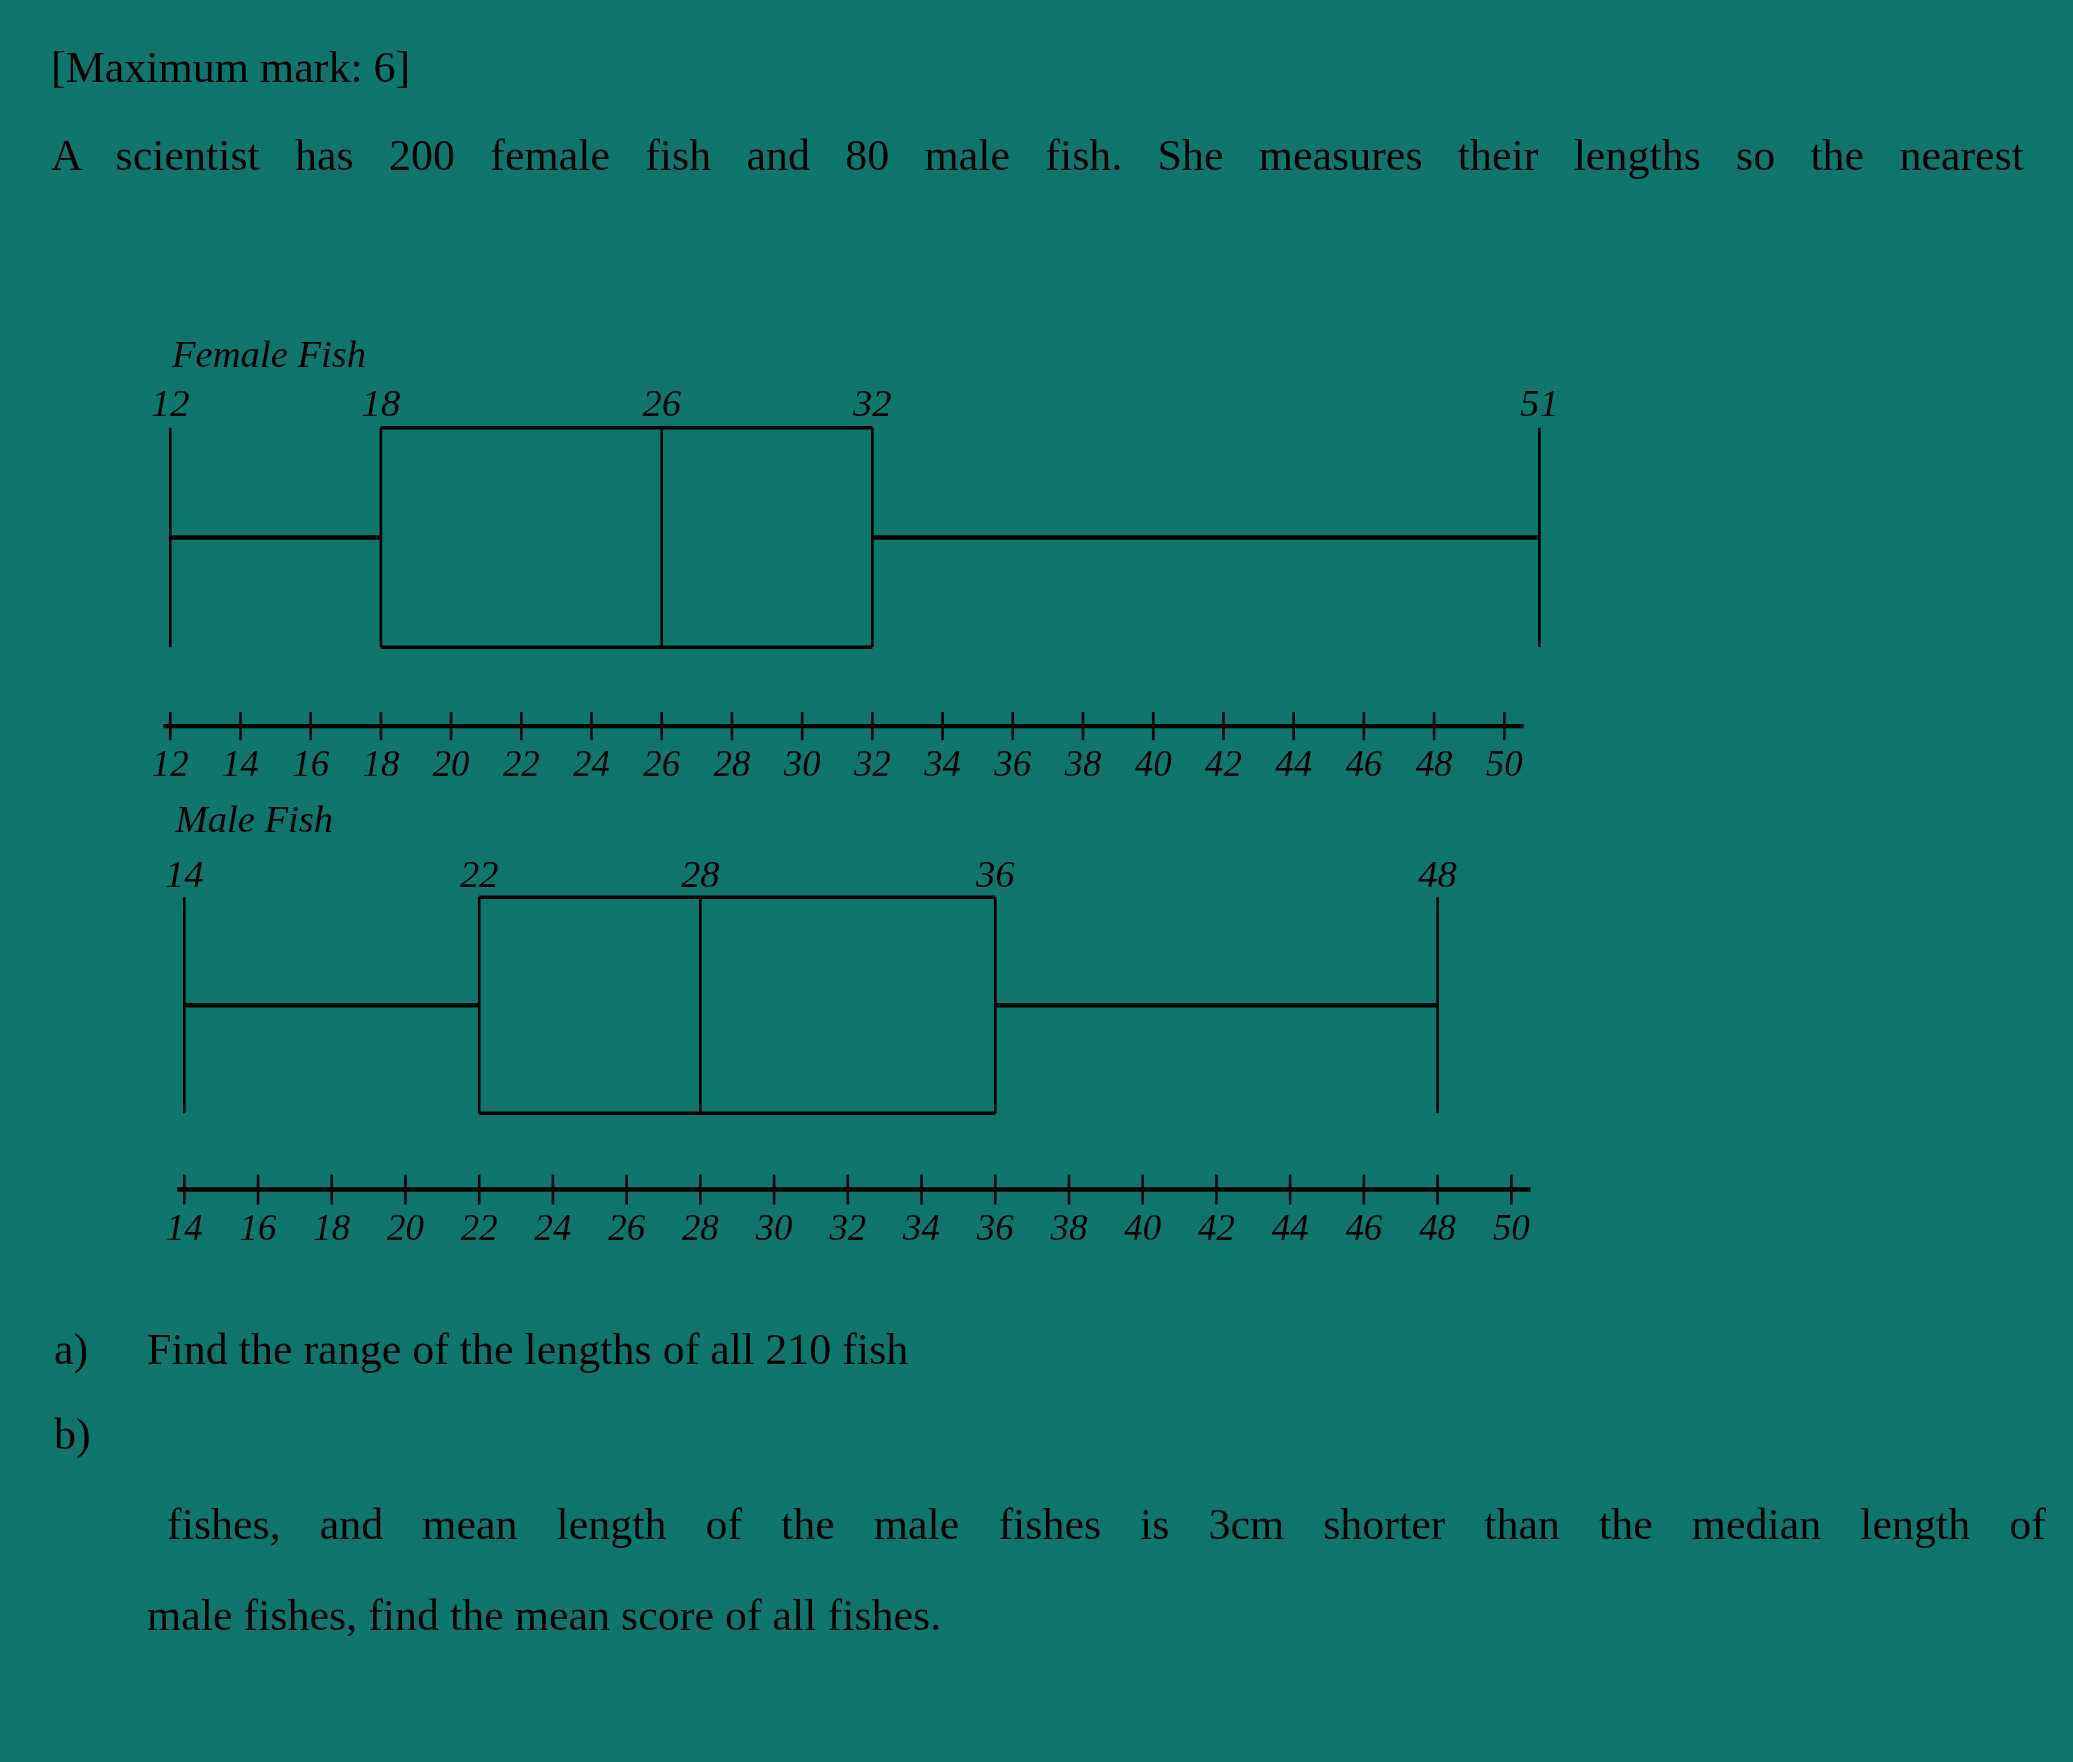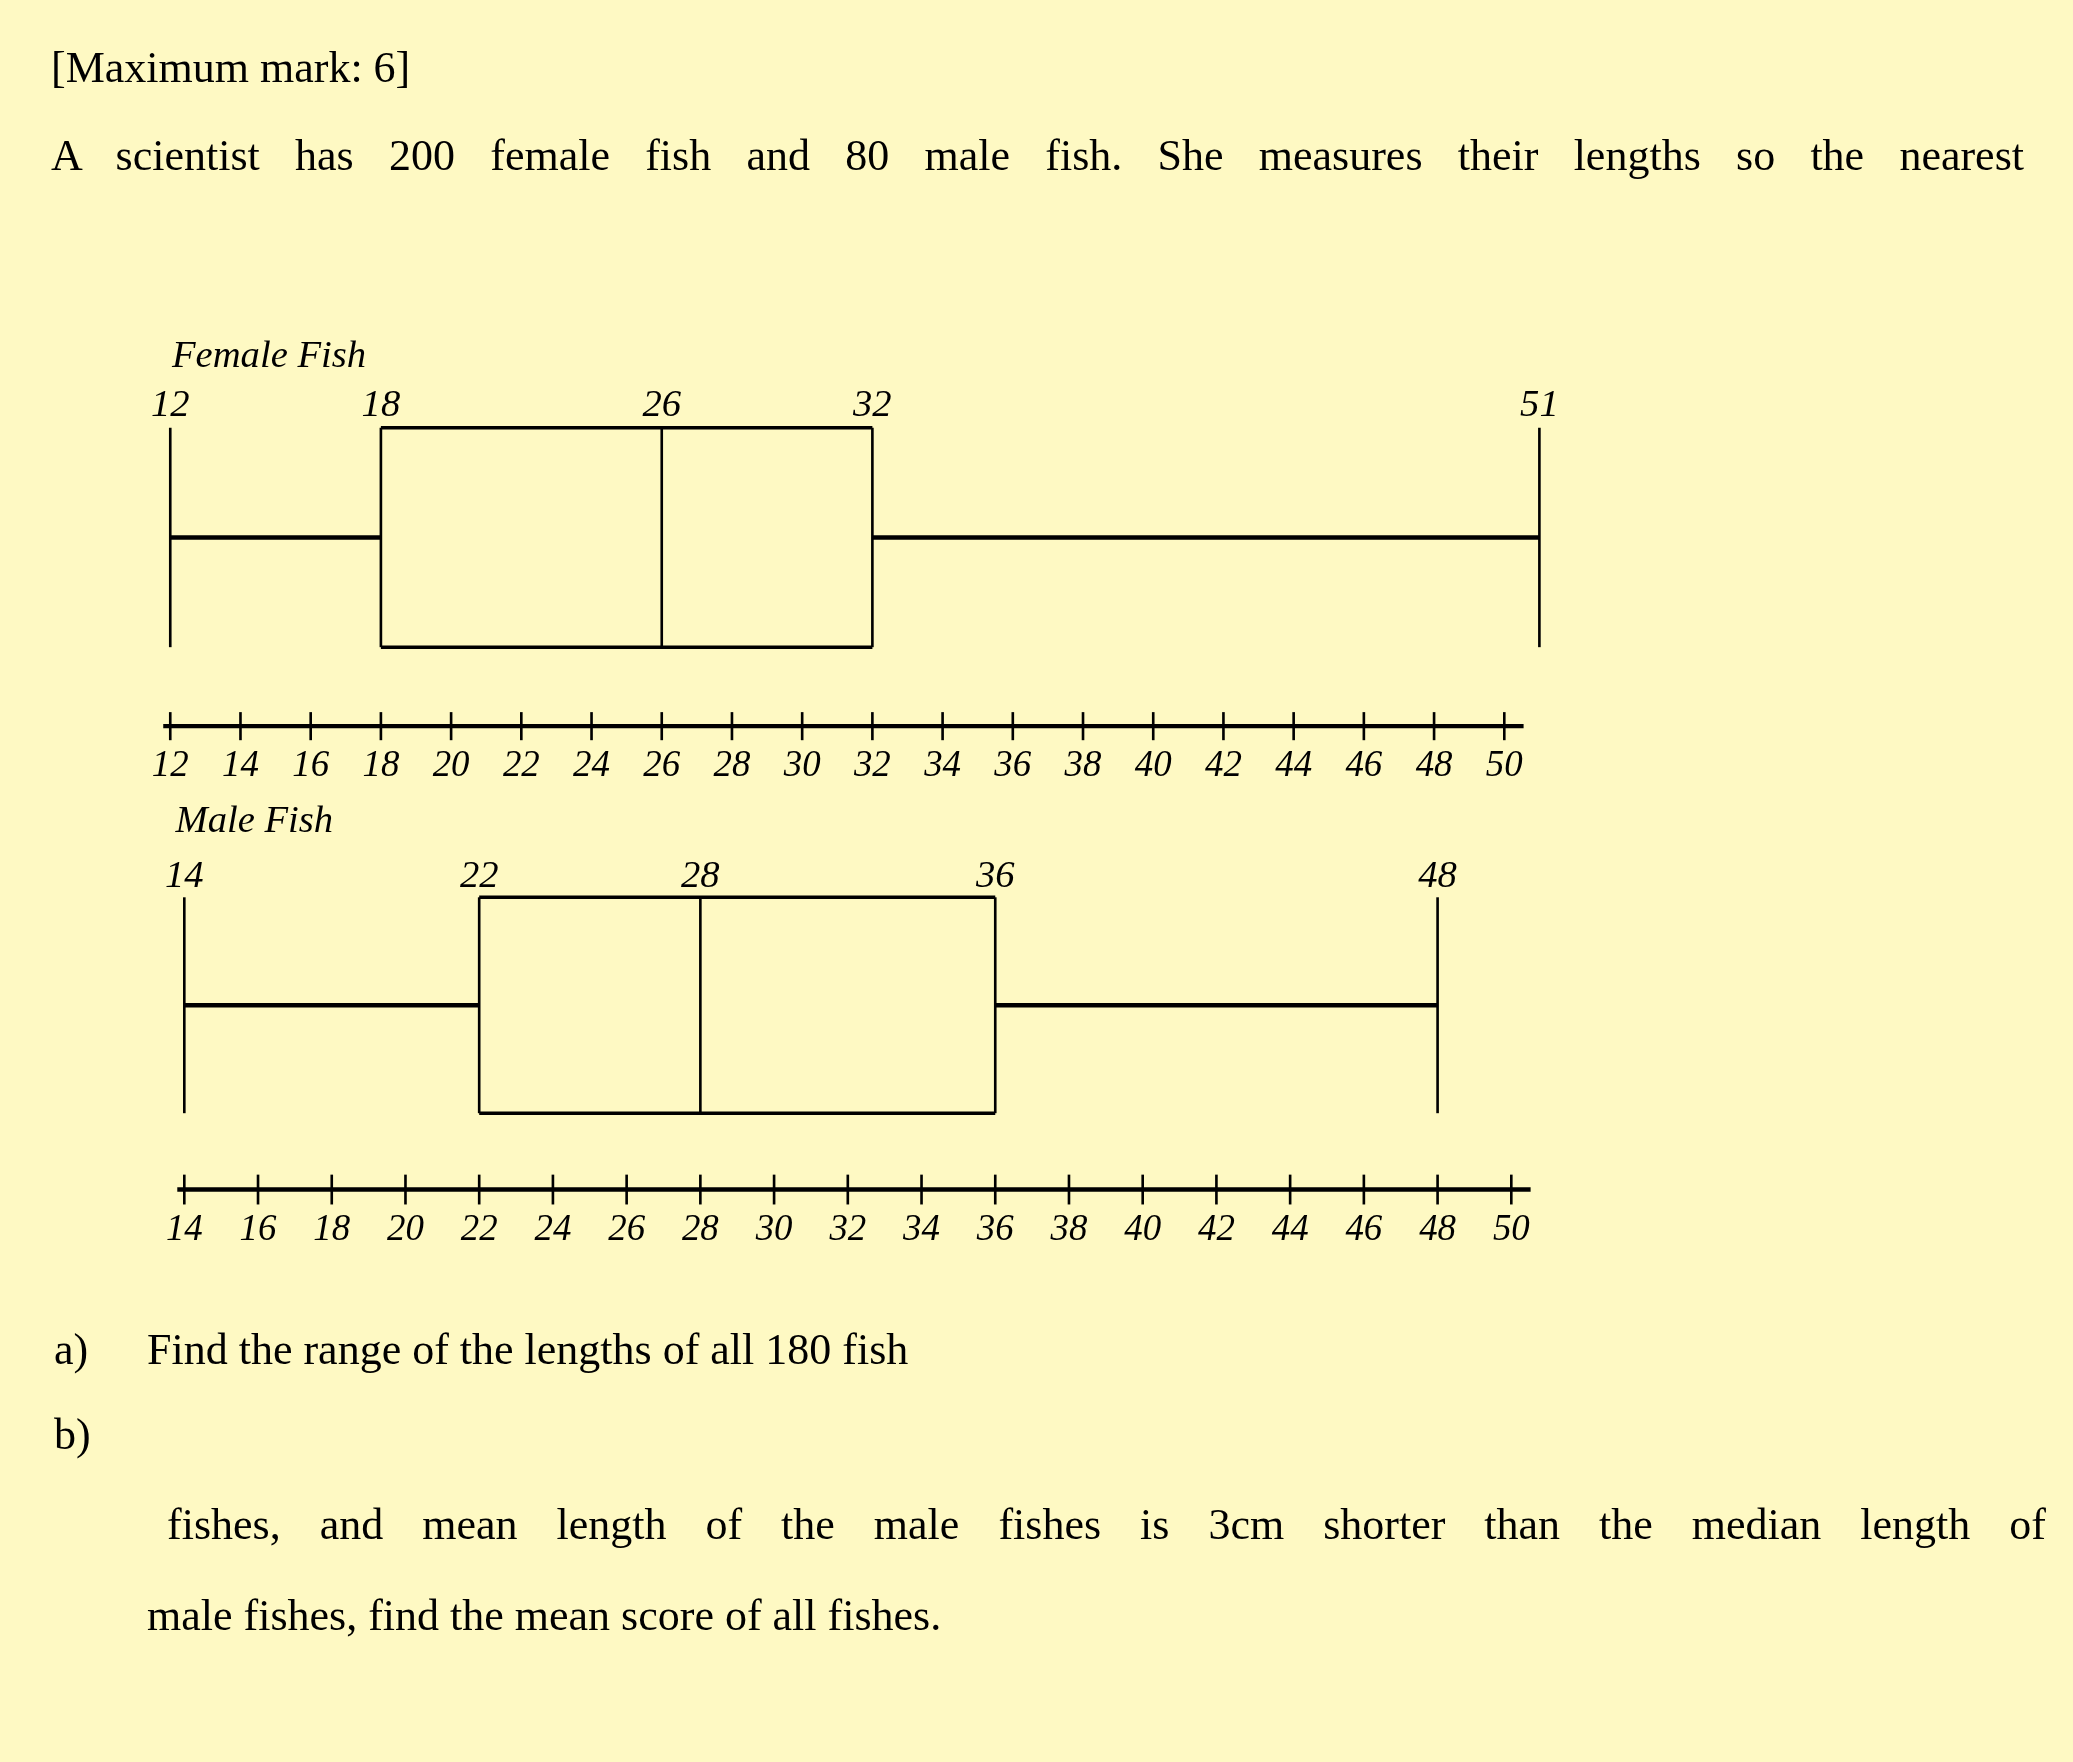--- a/index.html
+++ b/index.html
@@ -4,21 +4,21 @@
 <style>
   html, body {
     margin: 0;
     padding: 0;
     background: #ffffff;
   }
   .page {
     position: relative;
     width: 2073px;
     height: 1763px;
-    background: #fef9c3;
+    background: #0f766e;
     font-family: "Liberation Serif", serif;
     color: #000000;
     overflow: hidden;
   }
   .textline {
     position: absolute;
     font-size: 44px;
     line-height: 1.2;
     color: #000000;
     white-space: nowrap;
@@ -182,20 +182,20 @@
       <text x="1470" y="1412" class="tick-label" text-anchor="middle">44</text>
       <line x1="1554" y1="1338" x2="1554" y2="1372" stroke-width="3"></line>
       <text x="1554" y="1412" class="tick-label" text-anchor="middle">46</text>
       <line x1="1638" y1="1338" x2="1638" y2="1372" stroke-width="3"></line>
       <text x="1638" y="1412" class="tick-label" text-anchor="middle">48</text>
       <line x1="1722" y1="1338" x2="1722" y2="1372" stroke-width="3"></line>
       <text x="1722" y="1412" class="tick-label" text-anchor="middle">50</text>
     </svg>
 
   <div class="q-label" style="top:1324px;">a)</div>
-  <div class="q-text" style="top:1324px;">Find the range of the lengths of all 180 fish</div>
+  <div class="q-text" style="top:1324px;">Find the range of the lengths of all 210 fish</div>
 
   <div class="q-label" style="top:1409px;">b)</div>
   <div class="q-text justify-full" style="top:1499px;margin-left:20px;">fishes, and mean length of the male fishes is 3cm shorter than the median length of</div>
   <div class="q-text" style="top:1590px;">male fishes, find the mean score of all fishes.</div>
 
 </div>
 
 
 </body></html>

